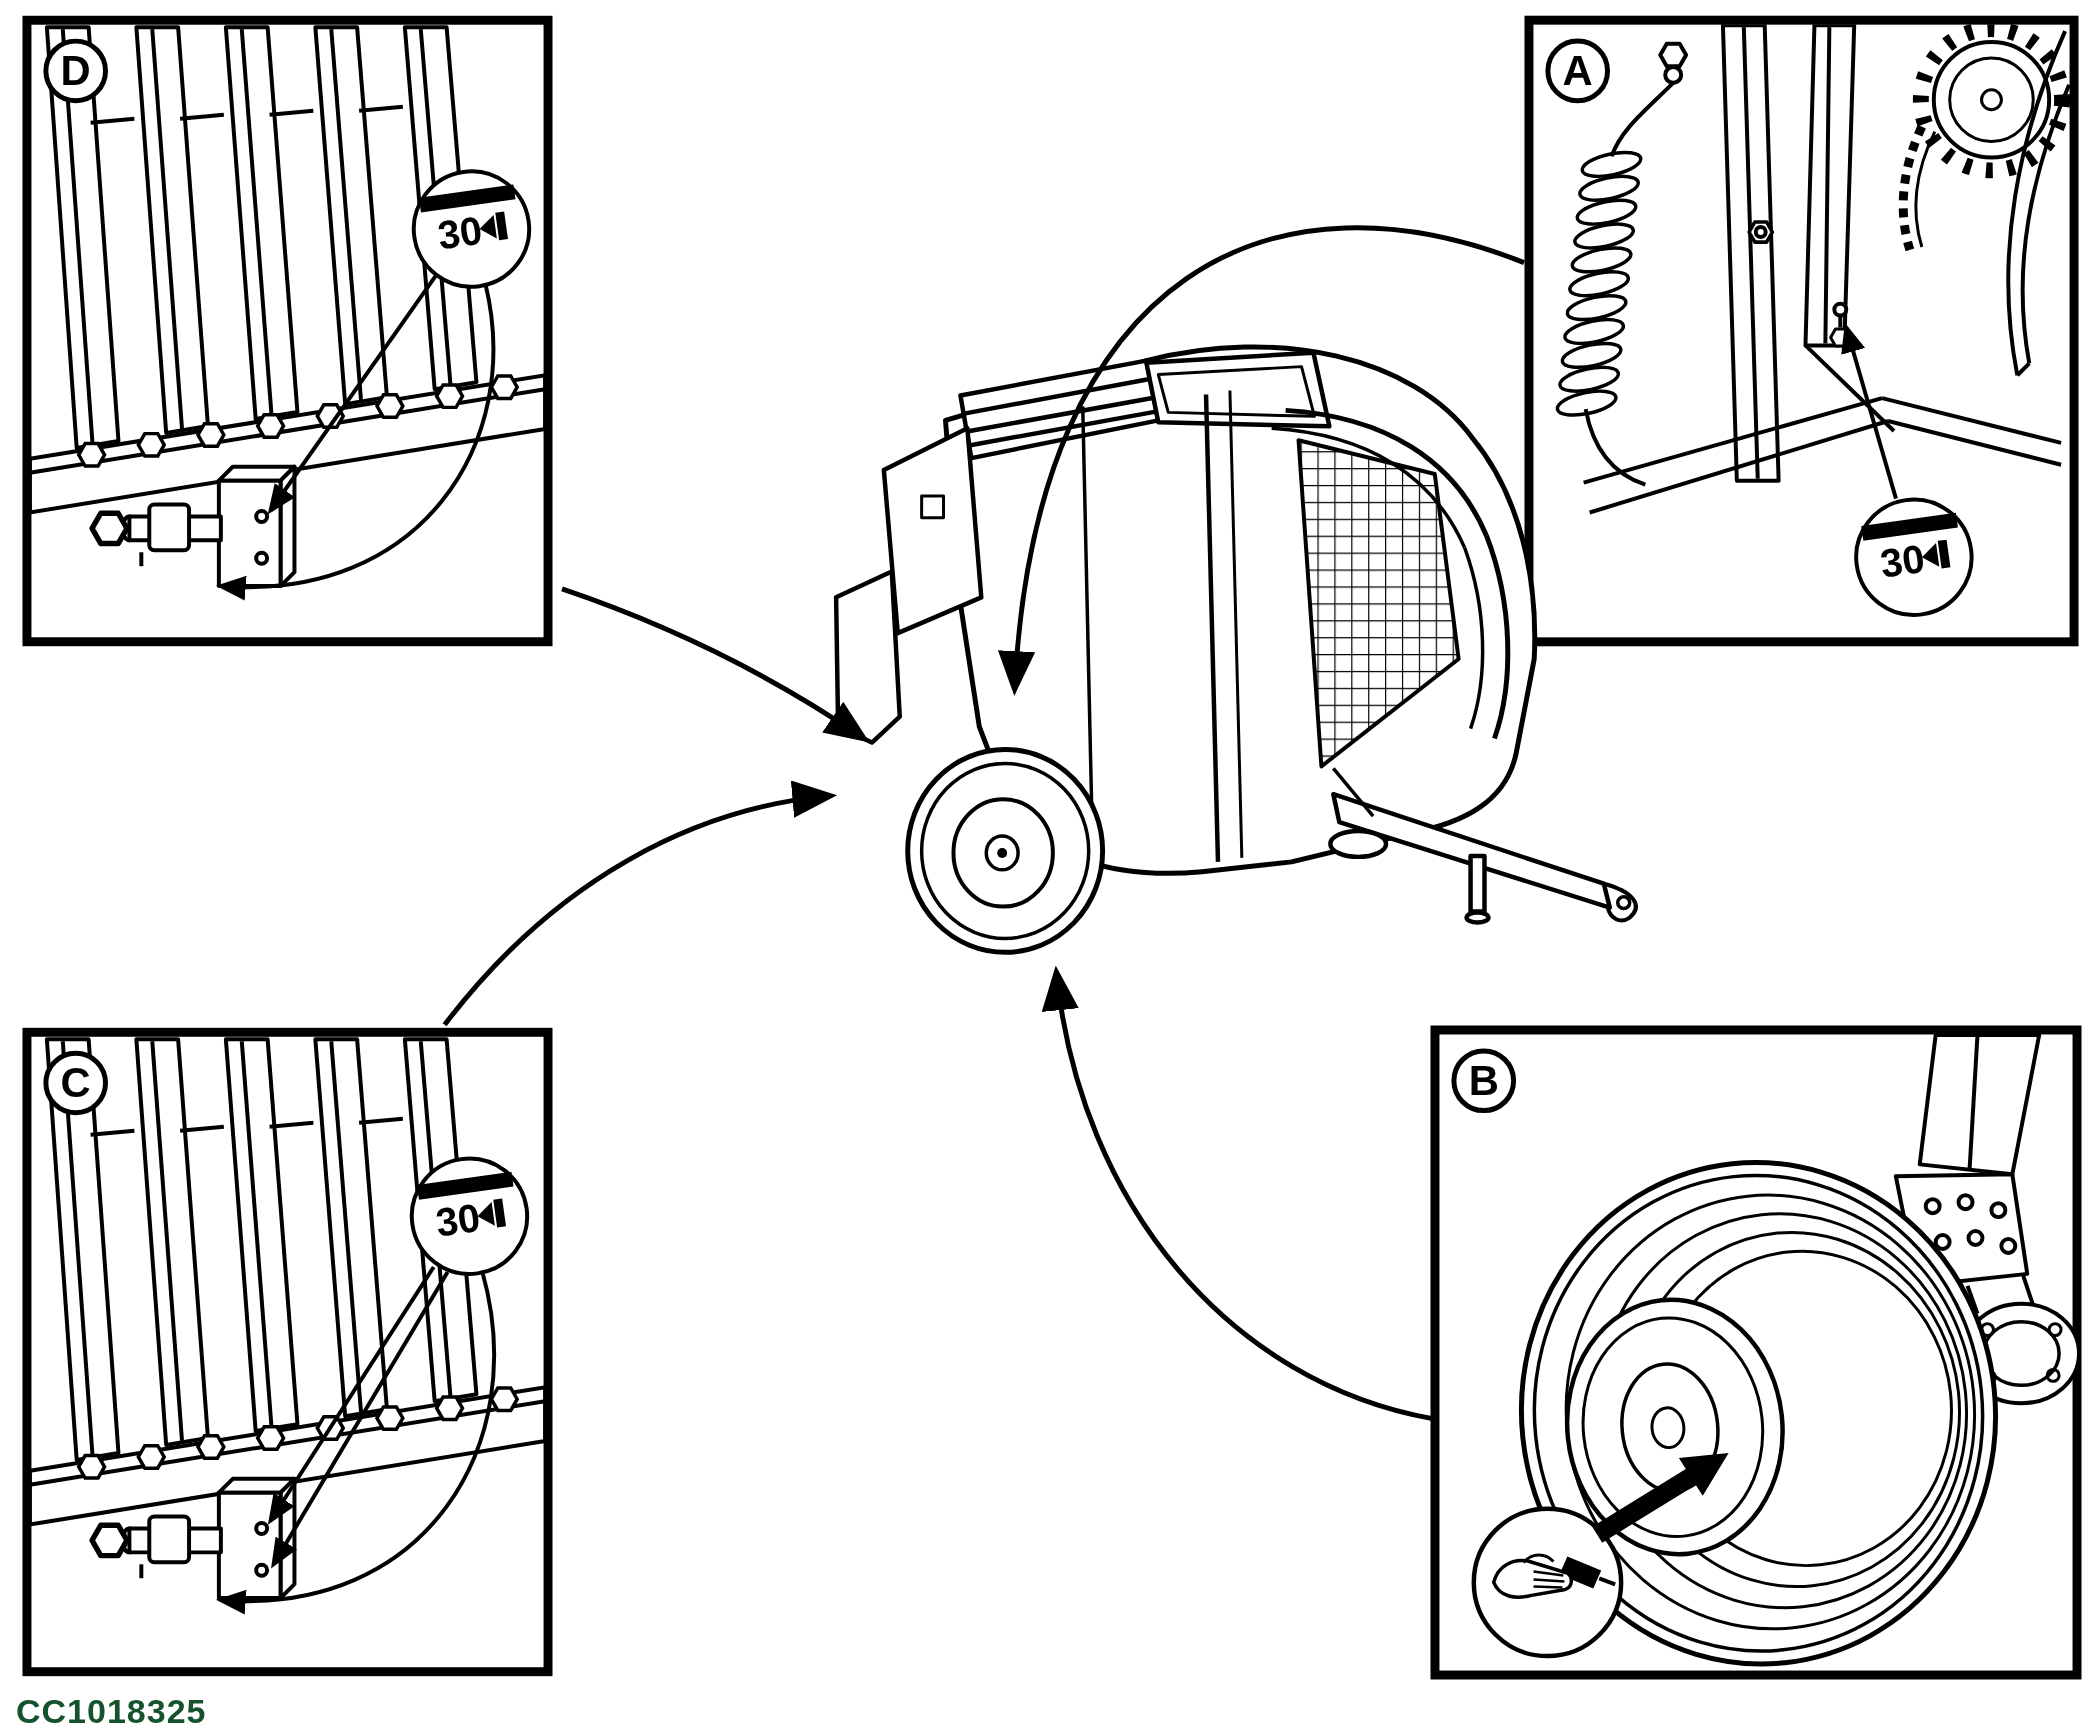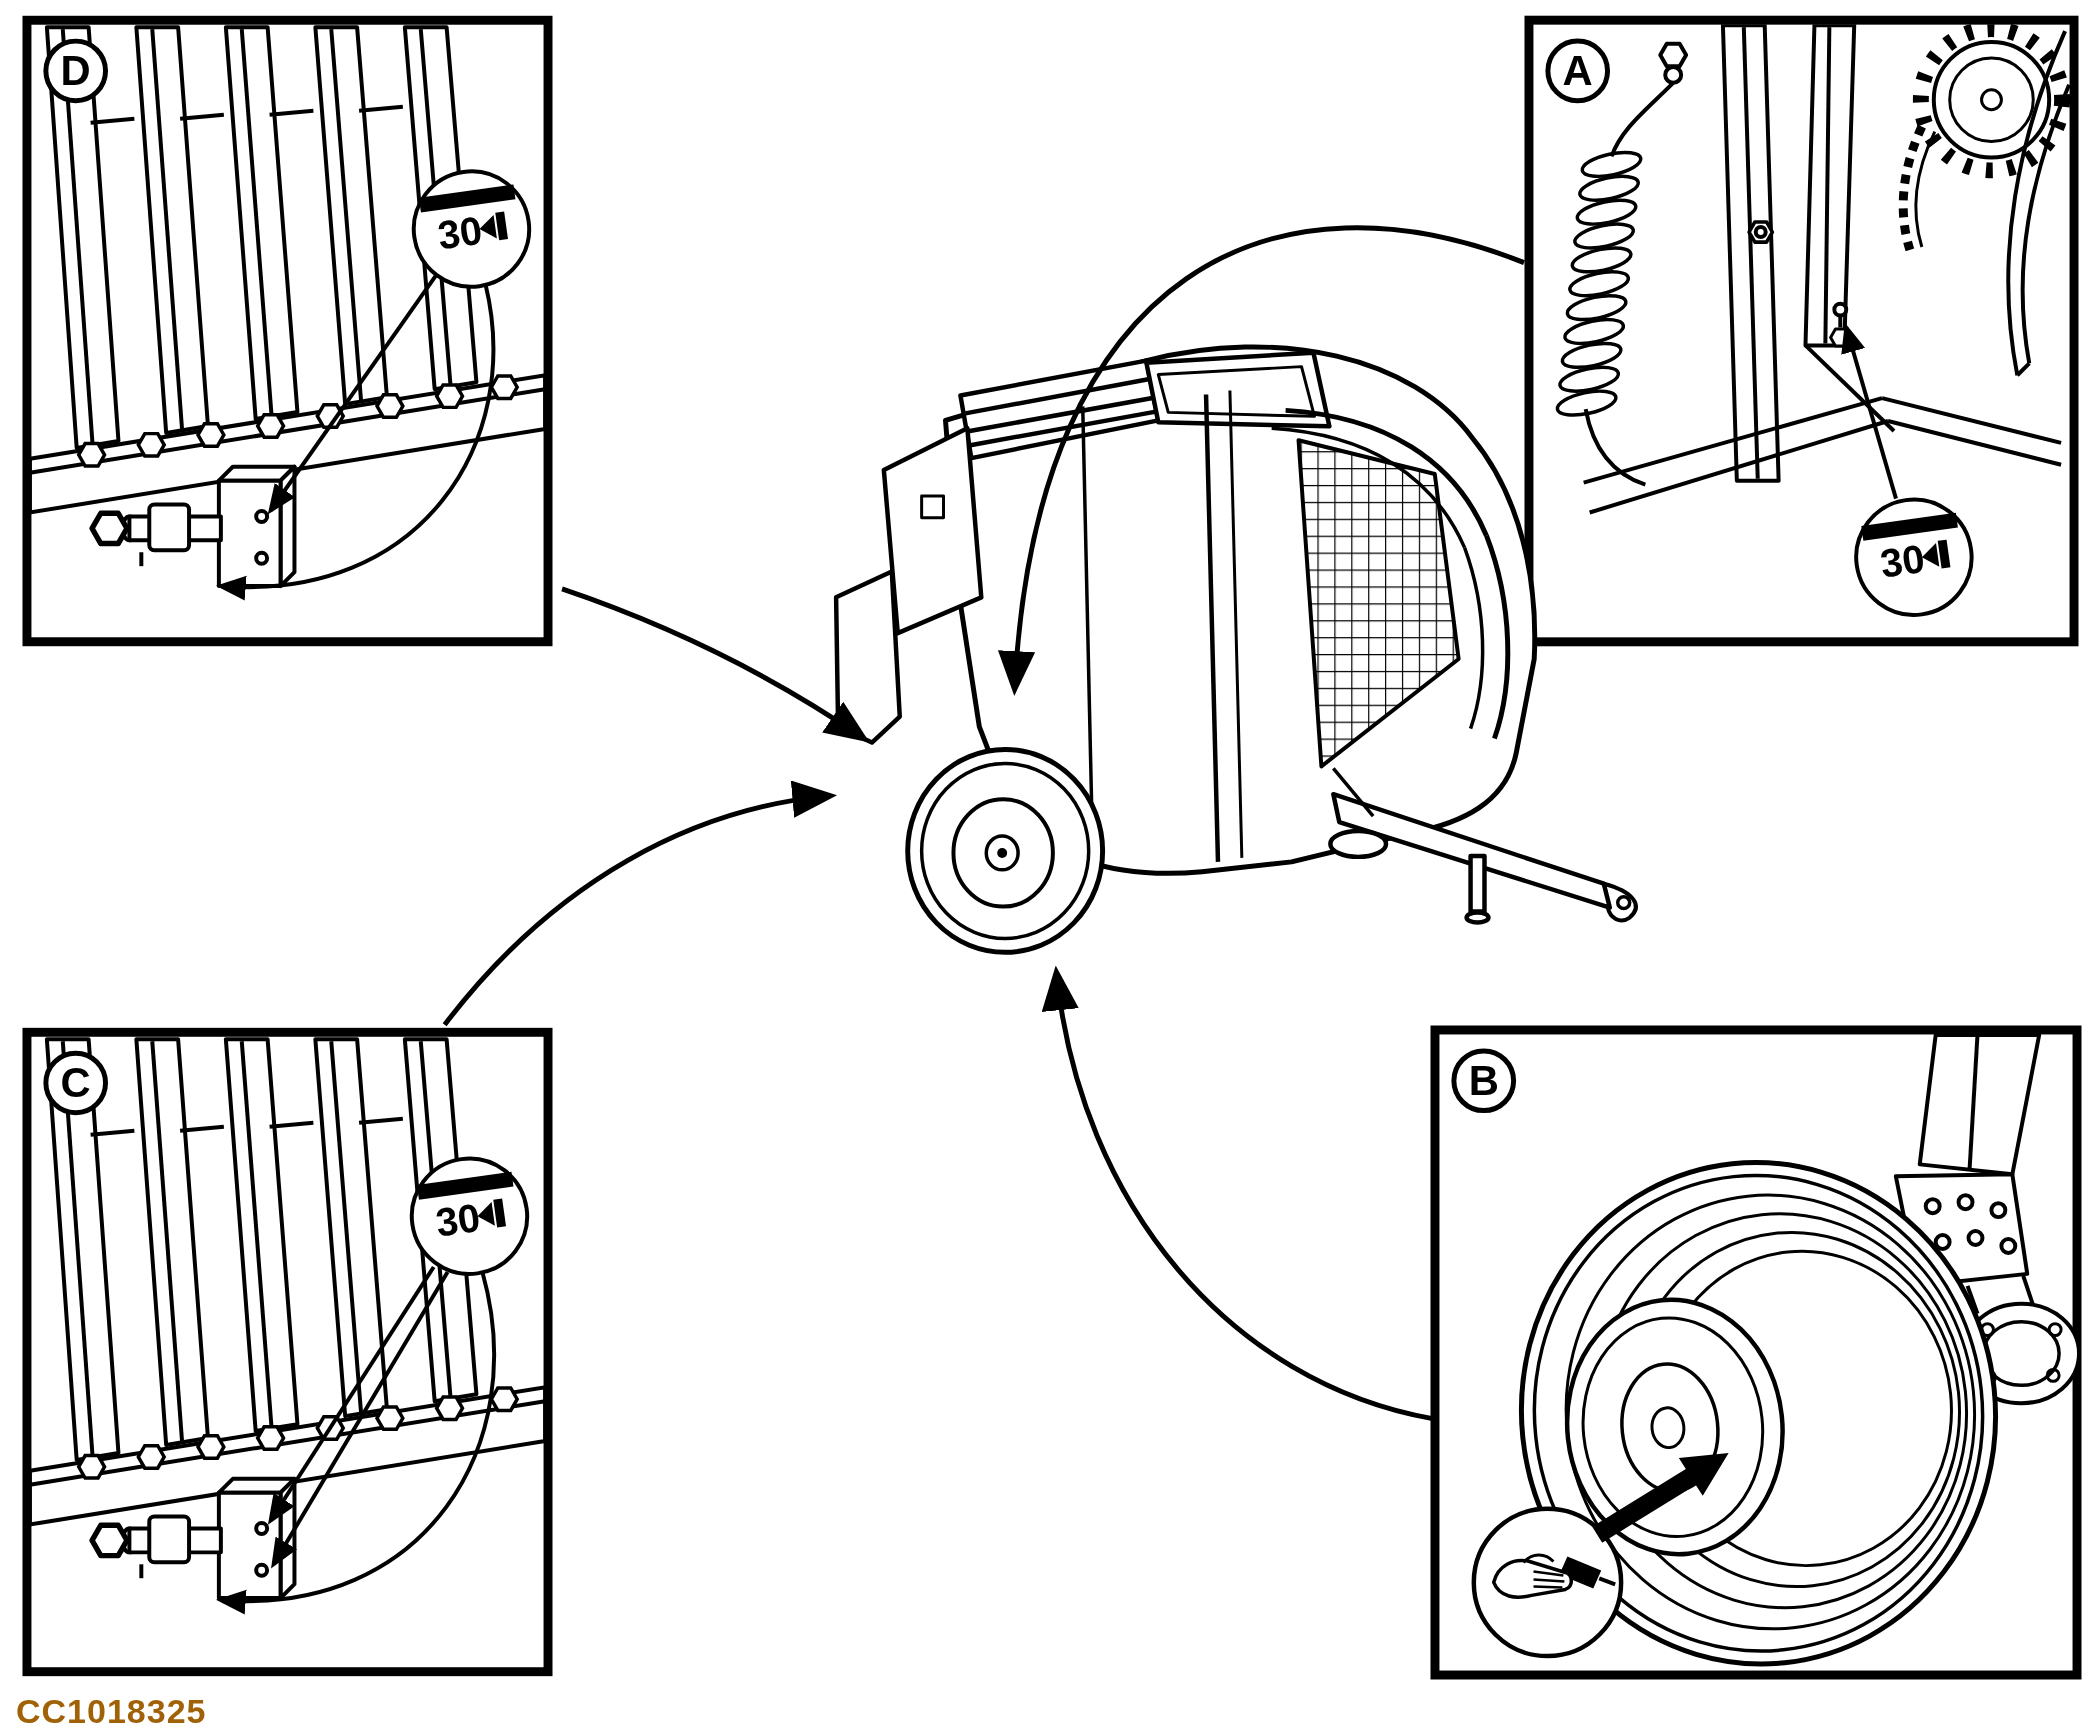--- a/index.html
+++ b/index.html
@@ -2,21 +2,21 @@
 <html><head>
 <meta charset="utf-8">
 <style>
   html,body{margin:0;padding:0;background:#fff}
   .stage{position:relative;width:2099px;height:1736px;background:#fff;overflow:hidden;
          font-family:"Liberation Sans",sans-serif}
   .stage svg{position:absolute;display:block}
   text{fill:#000;stroke:none}
   .letter{font-family:"Liberation Sans",sans-serif;font-weight:700;font-size:42px;text-anchor:middle}
   .num{font-family:"Liberation Sans",sans-serif;font-weight:700;font-size:40px;text-anchor:middle}
-  .cap{position:absolute;left:16px;top:1692px;font-weight:700;font-size:34px;color:#a16207;
+  .cap{position:absolute;left:16px;top:1692px;font-weight:700;font-size:34px;color:#14532d;
        font-family:"Liberation Sans",sans-serif;letter-spacing:1px}
 </style>
 </head>
 <body>
 
 <div class="stage">
 
   <svg style="left:22px;top:15px" width="531" height="632" viewBox="0 0 534 635">
     <defs>
       <path id="hxD" d="M13,0 L6.5,11.3 L-6.5,11.3 L-13,0 L-6.5,-11.3 L6.5,-11.3 Z"></path>

